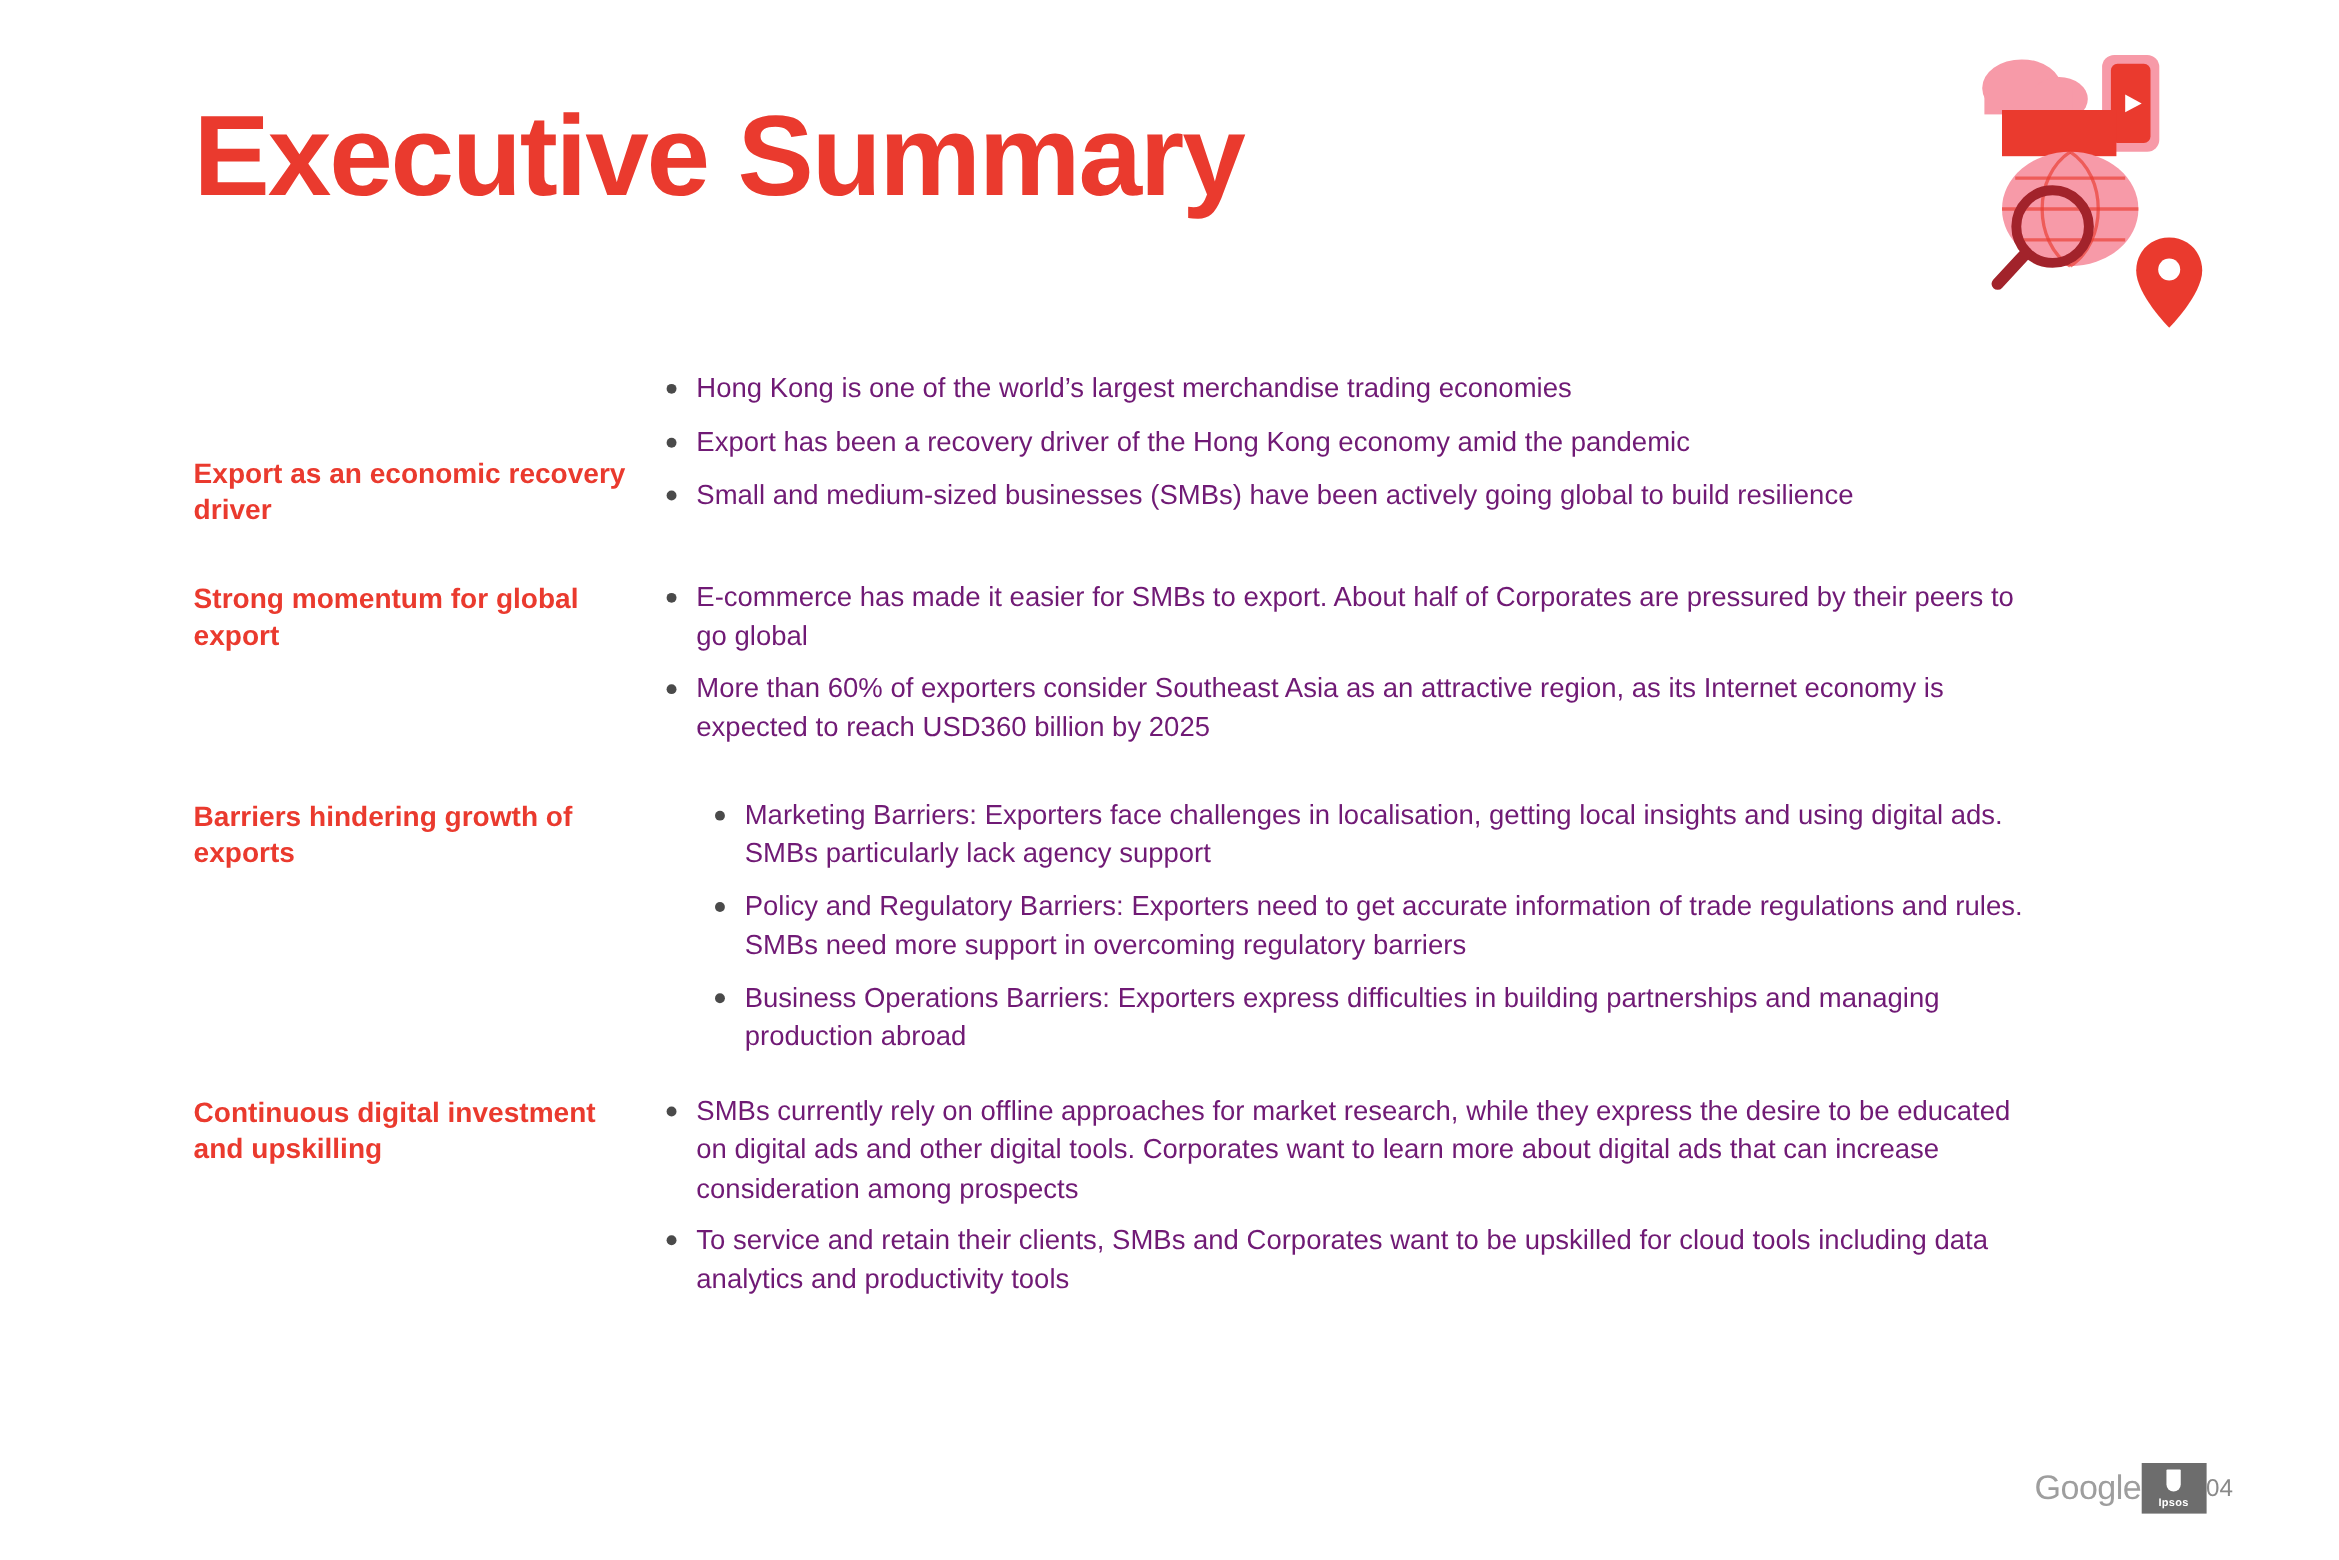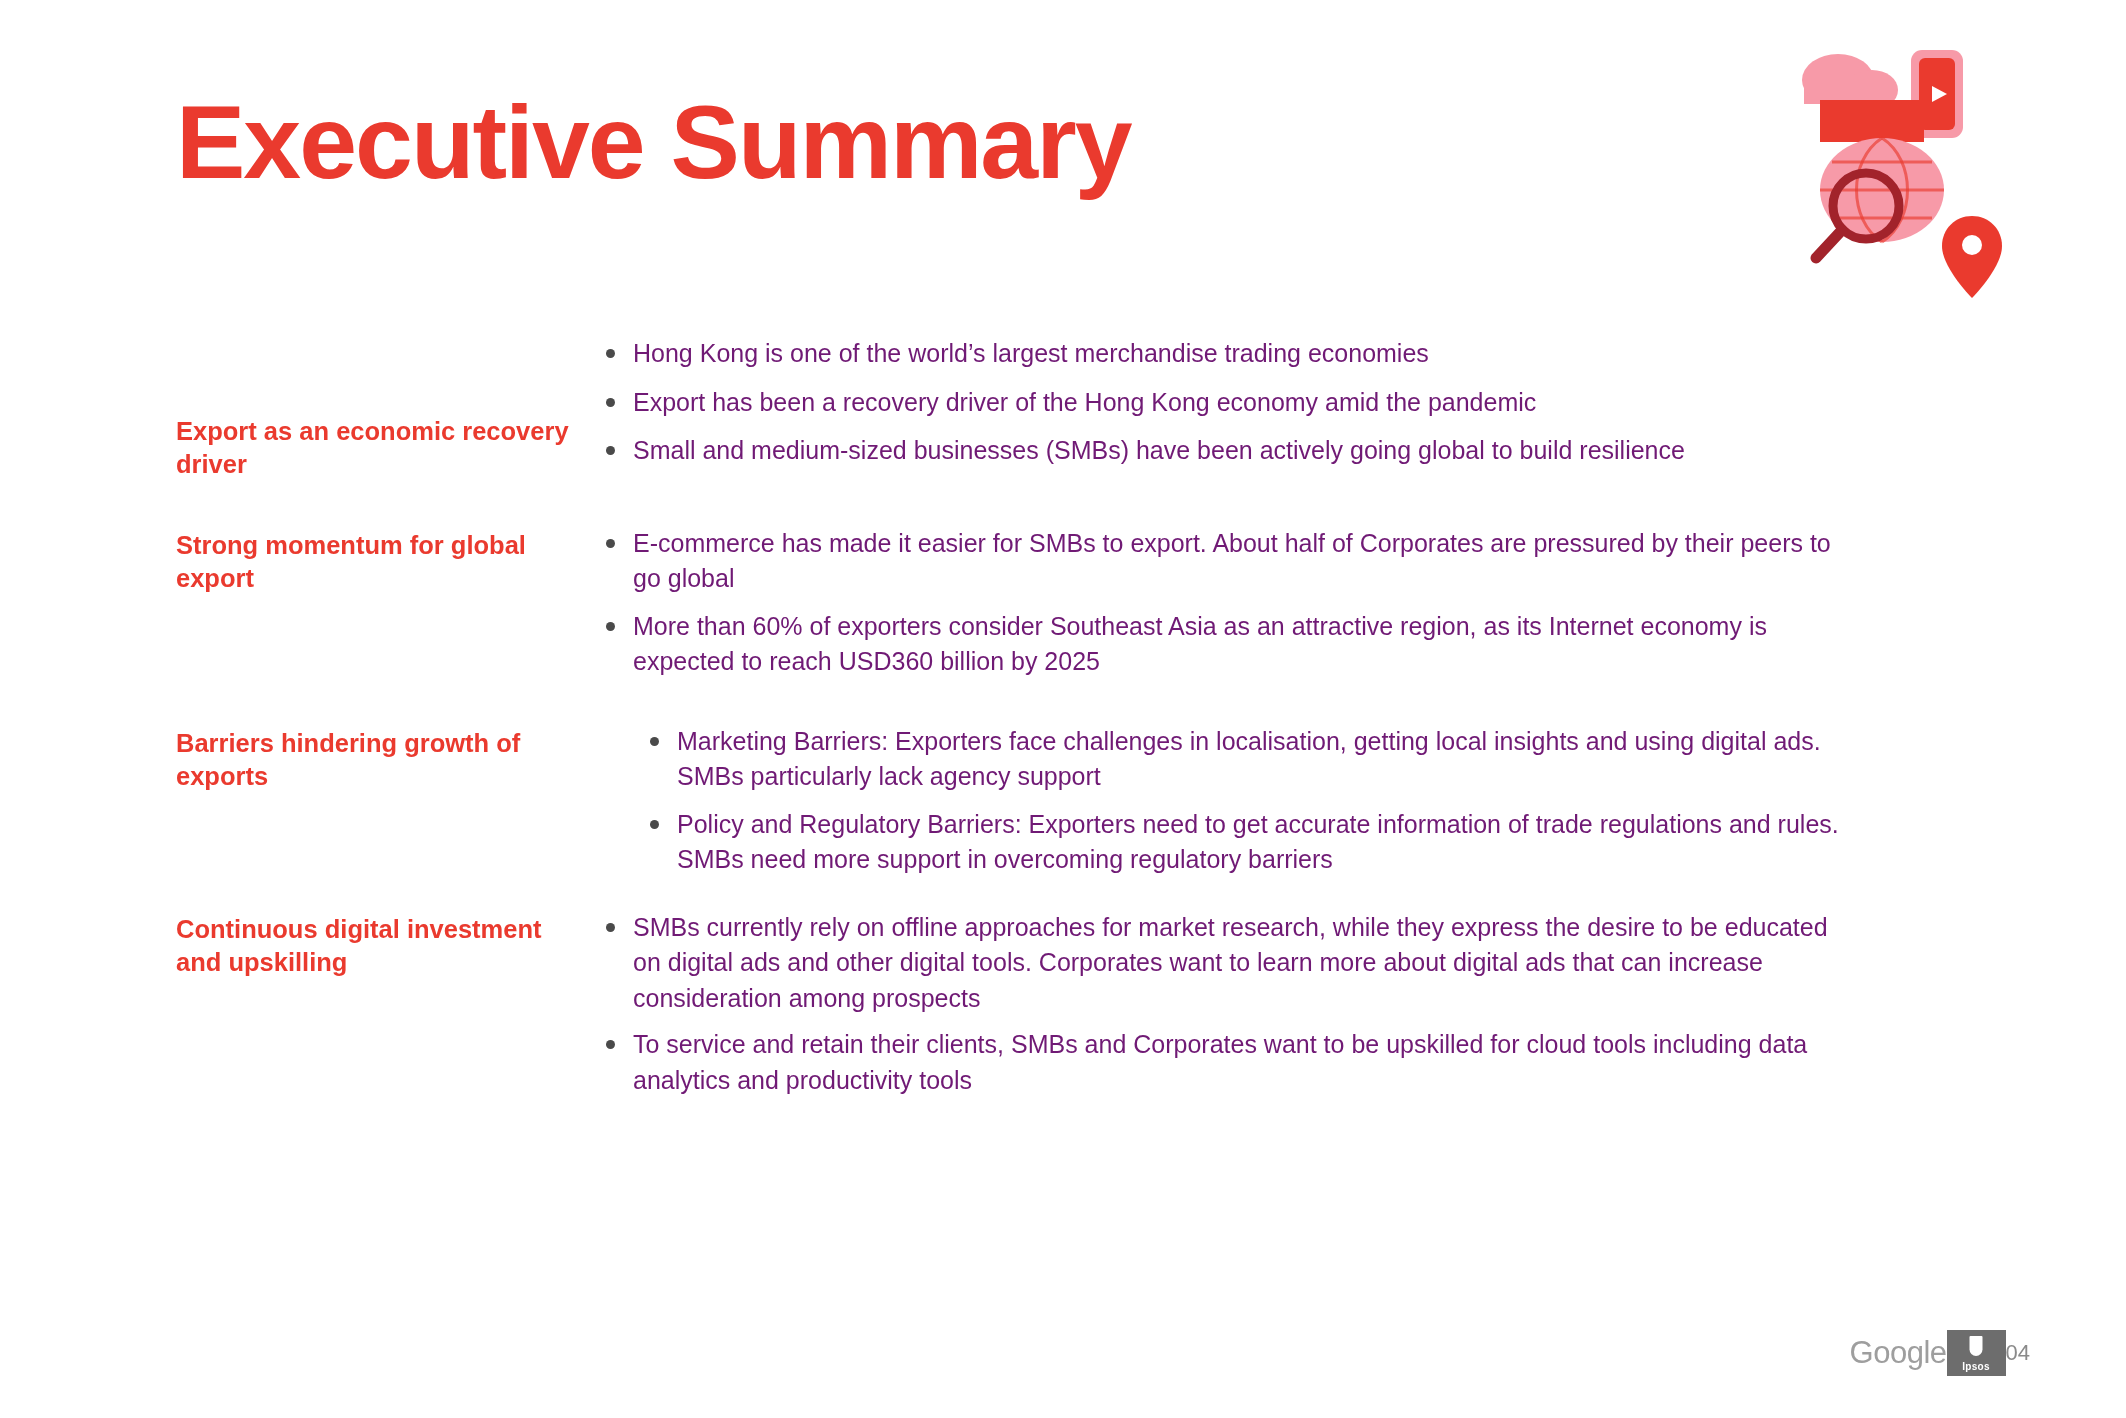--- a/index.html
+++ b/index.html
@@ -216,20 +216,21 @@
         <li class="bullet">E-commerce has made it easier for SMBs to export. About half of Corporates are pressured by their peers to go global</li>
         <li class="bullet">More than 60% of exporters consider Southeast Asia as an attractive region, as its Internet economy is expected to reach USD360 billion by 2025</li>
       </ul>
     </div>
 
     <div class="section s3">
       <div class="section-heading">Barriers hindering growth of exports</div>
       <ul class="bullets">
         <li class="bullet">Marketing Barriers: Exporters face challenges in localisation, getting local insights and using digital ads.  SMBs particularly lack agency support</li>
         <li class="bullet">Policy and Regulatory Barriers: Exporters need to get accurate information of trade regulations and rules.  SMBs need more support in overcoming regulatory barriers</li>
+        <li class="bullet">Business Operations Barriers: Exporters express difficulties in building partnerships and managing production abroad</li>
       </ul>
     </div>
 
     <div class="section s4">
       <div class="section-heading">Continuous digital investment and upskilling</div>
       <ul class="bullets">
         <li class="bullet">SMBs currently rely on offline approaches for market research, while they express the desire to be educated on digital ads and other digital tools. Corporates want to learn more about digital ads that can increase consideration among prospects</li>
         <li class="bullet">To service and retain their clients, SMBs and Corporates want to be upskilled for cloud tools including data analytics and productivity tools</li>
       </ul>
     </div>

